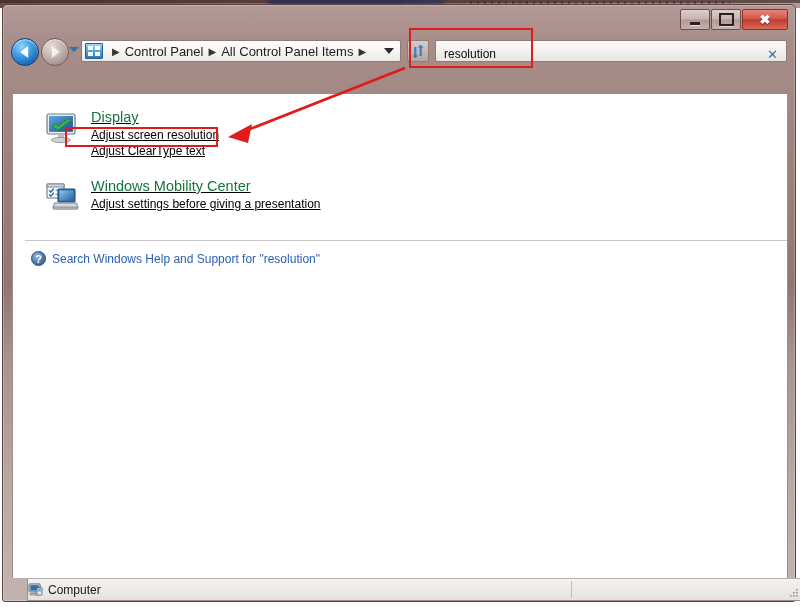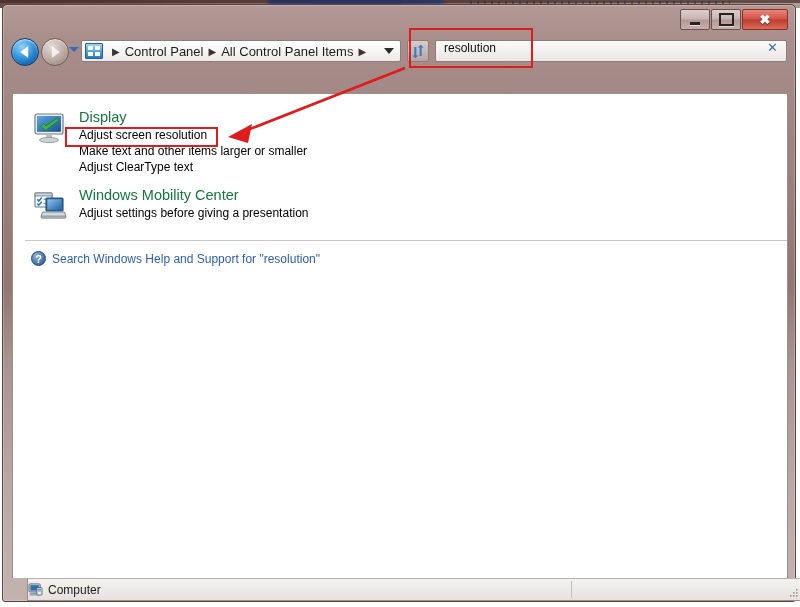--- a/index.html
+++ b/index.html
@@ -236,21 +236,21 @@
 
   .searchbox {
     position: absolute;
     left: 432px; top: 5px;
     width: 352px; height: 22px;
     background: linear-gradient(to bottom, #fbfaf9 0%, #f2f0ee 55%, #e8e5e2 100%);
     border: 1px solid #8d7c79;
     border-radius: 2px;
     box-sizing: border-box;
     display: flex;
-    align-items: flex-start;
+    align-items: flex-end;
     cursor: text;
   }
   .search-text {
     font-size: 12px;
     color: #0d0d0d;
     margin-left: 8px;
   }
   .search-clear {
     margin-left: auto;
     margin-right: 8px;
@@ -289,21 +289,22 @@
     width: 776px; height: 484px;
     background: #ffffff;
     border-left: 1px solid #9d8d89;
     border-right: 1px solid #9d8d89;
     box-sizing: border-box;
     overflow: hidden;
   }
 
   .result-group {
     position: relative;
-    margin: 4px;
+    margin: 16px;
+    text-decoration: underline;
   }
   .result {
     display: flex;
     align-items: flex-start;
     padding-left: 16px;
   }
   .result-icon {
     width: 34px; height: 34px;
     flex: none;
     margin-top: 5px;
@@ -494,21 +495,20 @@
                 <stop offset="100%" stop-color="#17508f"></stop>
               </linearGradient>
             </defs>
             <path d="M24 7 L13 15 L10.5 12.4 L7.5 15.4 L12.8 19.4 L25.6 9.6 Z" fill="#39b54a" stroke="#1e7a2c" stroke-width=".8"></path>
             <rect x="13" y="23" width="6" height="4" fill="#b9bfc4"></rect>
             <ellipse cx="16" cy="29" rx="9.5" ry="2.6" fill="#cdd2d6" stroke="#8d979f" stroke-width=".9"></ellipse>
           </svg>
           <div class="result-body">
             <div class="result-title">Display</div>
             <span class="result-link">Adjust screen resolution</span>
-            <span class="result-link">Make text and other items larger or smaller</span>
             <span class="result-link">Adjust ClearType text</span>
           </div>
         </div>
       </div>
 
       <div class="result-group" style="margin-top:9px;">
         <div class="result">
           <svg class="result-icon" viewBox="0 0 34 34">
             <rect x="2" y="4" width="17" height="14" rx="1" fill="#fdfdfd" stroke="#6b7780" stroke-width="1.1"></rect>
             <rect x="2" y="4" width="17" height="3" fill="#cfd7de" stroke="#6b7780" stroke-width=".8"></rect>

